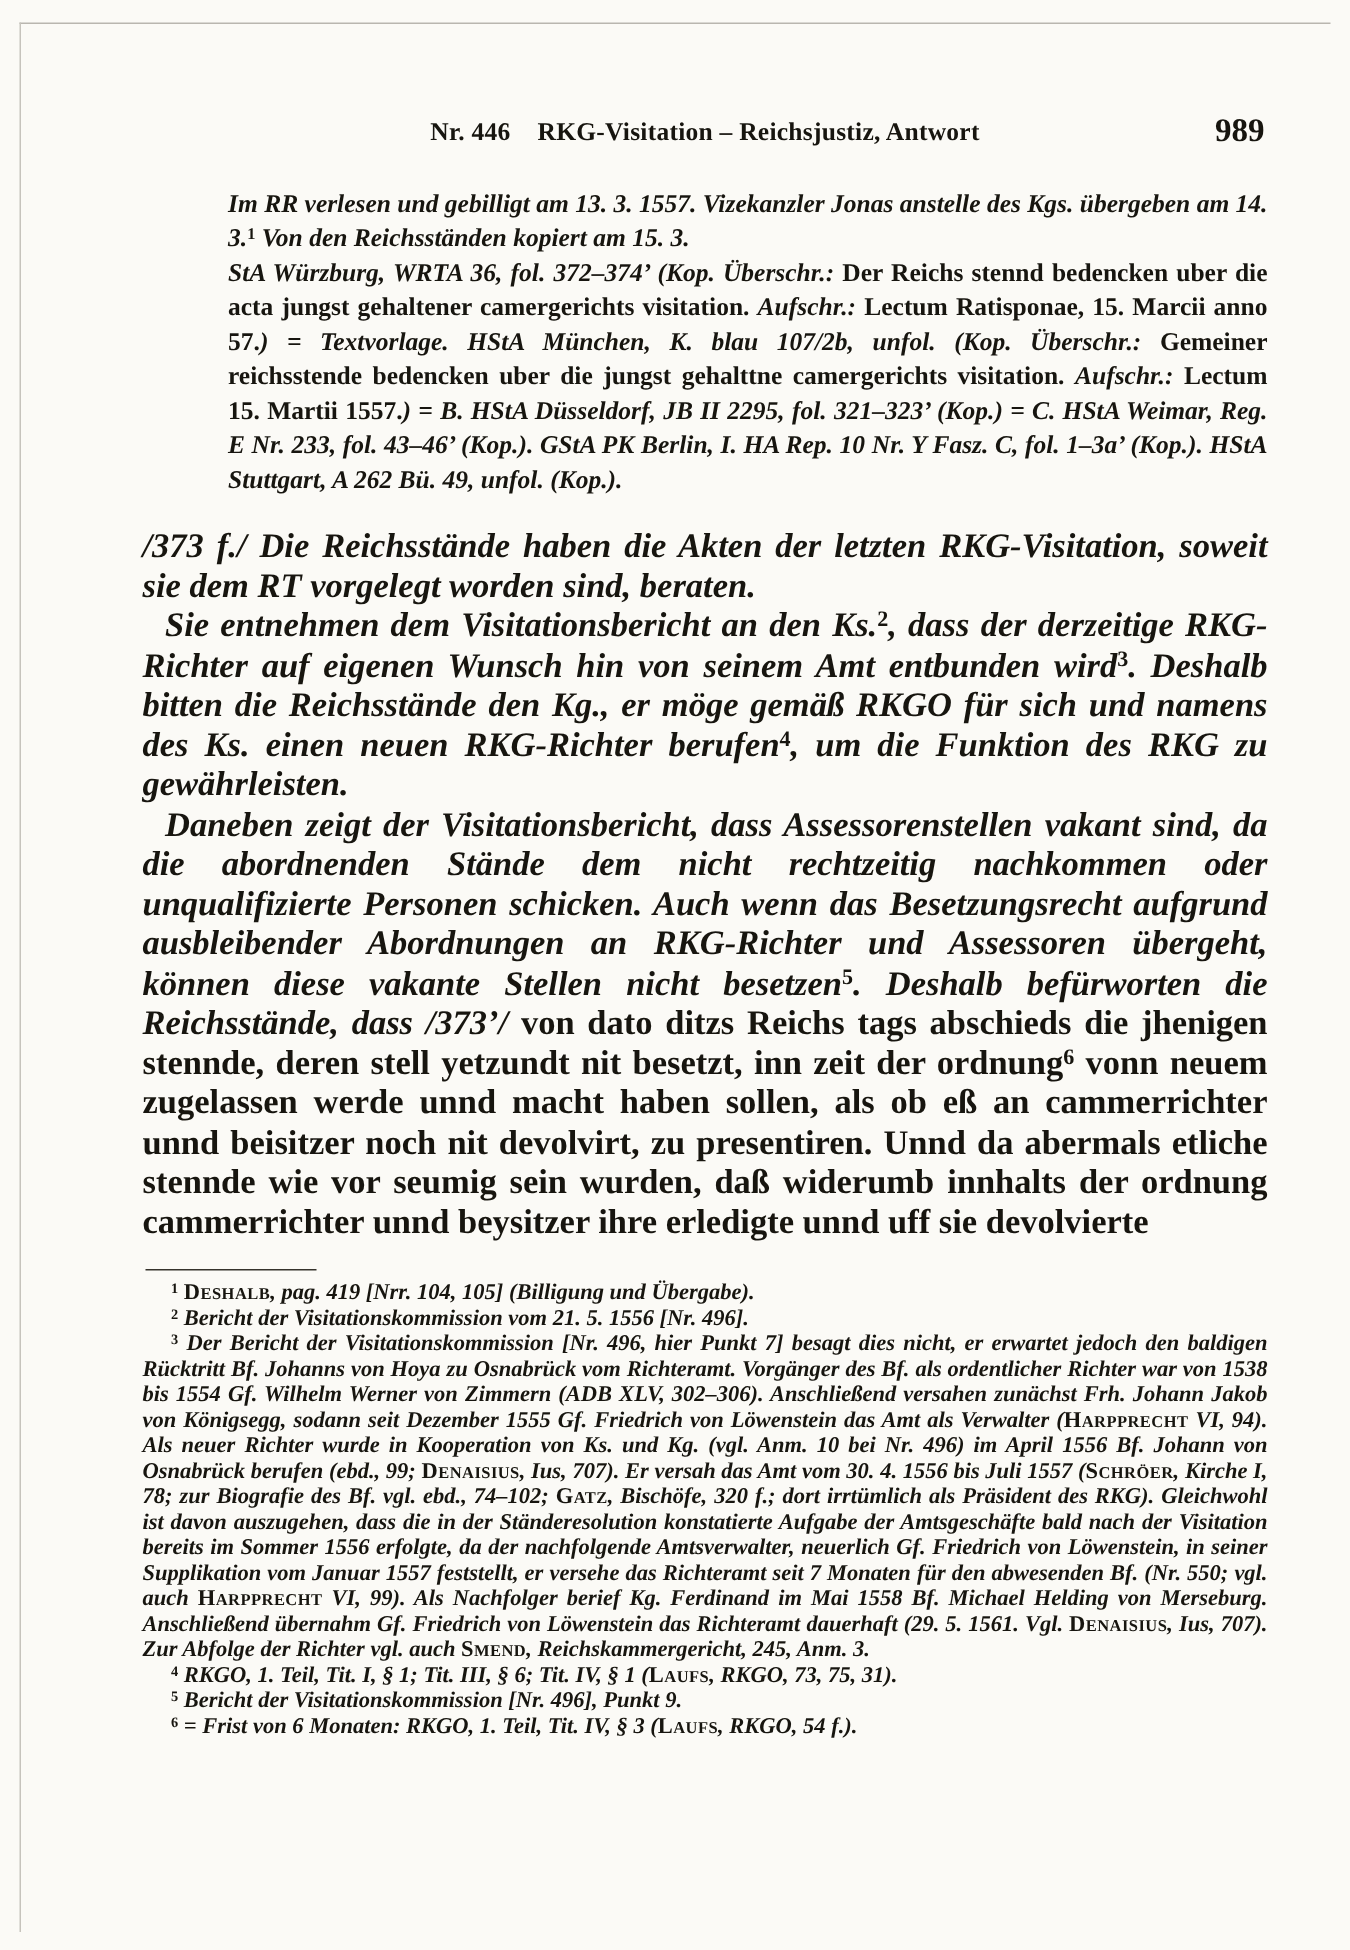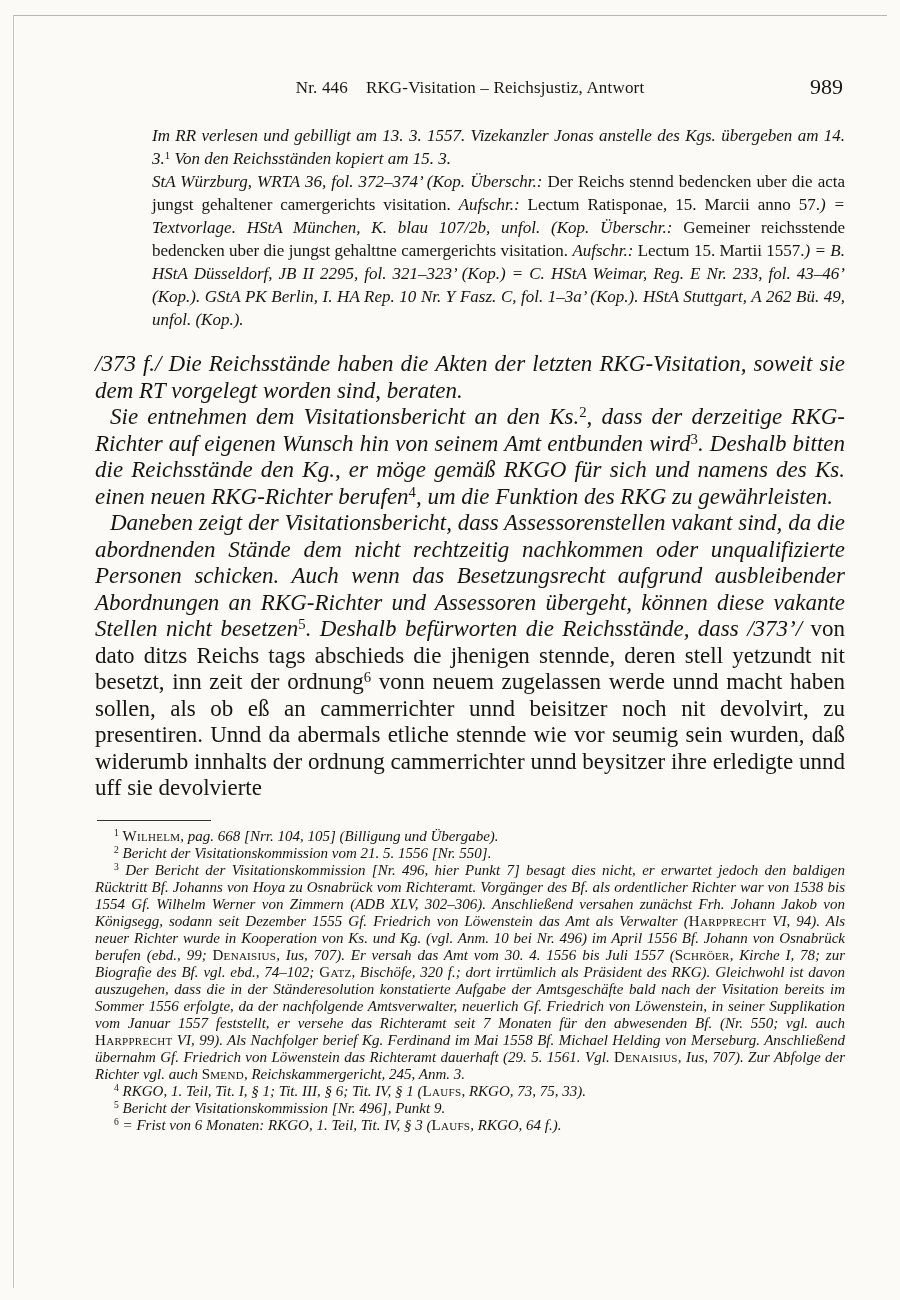--- a/index.html
+++ b/index.html
@@ -17,21 +17,21 @@
   .scan-edge-top {
     position: absolute; top: 15px; left: 13px; right: 13px; height: 1px;
     background: #b9b6af;
   }
   .scan-edge-left {
     position: absolute; top: 15px; left: 13px; width: 1px; bottom: 12px;
     background: #c6c3bc;
   }
   .content {
     position: absolute;
-    left: 95px; right: 55px; top: 78px;
+    left: 95px; right: 55px; top: 78px; font-weight: bold;
   }
   
   .header { position: relative; height: 26px; margin-bottom: 20px; }
   .running-head {
     text-align: center;
     font-size: 17px;
     letter-spacing: 0.01em;
   }
   .doc-nr { margin-right: 18px; }
   .page-number {
@@ -103,22 +103,22 @@
     </div>
 
     <div class="body-text">
       <p class="body-para"><span class="run-i">/373 f./ Die Reichsstände haben die Akten der letzten RKG-Visitation, soweit sie dem RT vorgelegt worden sind, beraten.</span></p>
       <p class="body-para indented"><span class="run-i">Sie entnehmen dem Visitationsbericht an den Ks.</span><span class="run-s">2</span><span class="run-i">, dass der derzeitige RKG-Richter auf eigenen Wunsch hin von seinem Amt entbunden wird</span><span class="run-s">3</span><span class="run-i">. Deshalb bitten die Reichsstände den Kg., er möge gemäß RKGO für sich und namens des Ks. einen neuen RKG-Richter berufen</span><span class="run-s">4</span><span class="run-i">, um die Funktion des RKG zu gewährleisten.</span></p>
       <p class="body-para indented"><span class="run-i">Daneben zeigt der Visitationsbericht, dass Assessorenstellen vakant sind, da die abordnenden Stände dem nicht rechtzeitig nachkommen oder unqualifizierte Personen schicken. Auch wenn das Besetzungsrecht aufgrund ausbleibender Abordnungen an RKG-Richter und Assessoren übergeht, können diese vakante Stellen nicht besetzen</span><span class="run-s">5</span><span class="run-i">. Deshalb befürworten die Reichsstände, dass /373’/ </span><span class="run-r">von dato ditzs Reichs tags abschieds die jhenigen stennde, deren stell yetzundt nit besetzt, inn zeit der ordnung</span><span class="run-s">6</span><span class="run-r"> vonn neuem zugelassen werde unnd macht haben sollen, als ob eß an cammerrichter unnd beisitzer noch nit devolvirt, zu presentiren. Unnd da abermals etliche stennde wie vor seumig sein wurden, daß widerumb innhalts der ordnung cammerrichter unnd beysitzer ihre erledigte unnd uff sie devolvierte</span></p>
     </div>
 
     <div class="footnotes">
       <div class="fn-rule"></div>
-      <p class="footnote"><span class="run-s">1</span><span class="run-i"> </span><span class="run-c">Wilhelm</span><span class="run-i">, pag. 668 [Nrr. 104, 105] (Billigung und Übergabe).</span></p>
-      <p class="footnote"><span class="run-s">2</span><span class="run-i"> Bericht der Visitationskommission vom 21. 5. 1556 [Nr. 550].</span></p>
+      <p class="footnote"><span class="run-s">1</span><span class="run-i"> </span><span class="run-c">Deshalb</span><span class="run-i">, pag. 419 [Nrr. 104, 105] (Billigung und Übergabe).</span></p>
+      <p class="footnote"><span class="run-s">2</span><span class="run-i"> Bericht der Visitationskommission vom 21. 5. 1556 [Nr. 496].</span></p>
       <p class="footnote"><span class="run-s">3</span><span class="run-i"> Der Bericht der Visitationskommission [Nr. 496, hier Punkt 7] besagt dies nicht, er erwartet jedoch den baldigen Rücktritt Bf. Johanns von Hoya zu Osnabrück vom Richteramt. Vorgänger des Bf. als ordentlicher Richter war von 1538 bis 1554 Gf. Wilhelm Werner von Zimmern (ADB XLV, 302–306). Anschließend versahen zunächst Frh. Johann Jakob von Königsegg, sodann seit Dezember 1555 Gf. Friedrich von Löwenstein das Amt als Verwalter (</span><span class="run-c">Harpprecht</span><span class="run-i"> VI, 94). Als neuer Richter wurde in Kooperation von Ks. und Kg. (vgl. Anm. 10 bei Nr. 496) im April 1556 Bf. Johann von Osnabrück berufen (ebd., 99; </span><span class="run-c">Denaisius</span><span class="run-i">, Ius, 707). Er versah das Amt vom 30. 4. 1556 bis Juli 1557 (</span><span class="run-c">Schröer</span><span class="run-i">, Kirche I, 78; zur Biografie des Bf. vgl. ebd., 74–102; </span><span class="run-c">Gatz</span><span class="run-i">, Bischöfe, 320 f.; dort irrtümlich als Präsident des RKG). Gleichwohl ist davon auszugehen, dass die in der Ständeresolution konstatierte Aufgabe der Amtsgeschäfte bald nach der Visitation bereits im Sommer 1556 erfolgte, da der nachfolgende Amtsverwalter, neuerlich Gf. Friedrich von Löwenstein, in seiner Supplikation vom Januar 1557 feststellt, er versehe das Richteramt seit 7 Monaten für den abwesenden Bf. (Nr. 550; vgl. auch </span><span class="run-c">Harpprecht</span><span class="run-i"> VI, 99). Als Nachfolger berief Kg. Ferdinand im Mai 1558 Bf. Michael Helding von Merseburg. Anschließend übernahm Gf. Friedrich von Löwenstein das Richteramt dauerhaft (29. 5. 1561. Vgl. </span><span class="run-c">Denaisius</span><span class="run-i">, Ius, 707). Zur Abfolge der Richter vgl. auch </span><span class="run-c">Smend</span><span class="run-i">, Reichskammergericht, 245, Anm. 3.</span></p>
-      <p class="footnote"><span class="run-s">4</span><span class="run-i"> RKGO, 1. Teil, Tit. I, § 1; Tit. III, § 6; Tit. IV, § 1 (</span><span class="run-c">Laufs</span><span class="run-i">, RKGO, 73, 75, 33).</span></p>
+      <p class="footnote"><span class="run-s">4</span><span class="run-i"> RKGO, 1. Teil, Tit. I, § 1; Tit. III, § 6; Tit. IV, § 1 (</span><span class="run-c">Laufs</span><span class="run-i">, RKGO, 73, 75, 31).</span></p>
       <p class="footnote"><span class="run-s">5</span><span class="run-i"> Bericht der Visitationskommission [Nr. 496], Punkt 9.</span></p>
-      <p class="footnote"><span class="run-s">6</span><span class="run-i"> = Frist von 6 Monaten: RKGO, 1. Teil, Tit. IV, § 3 (</span><span class="run-c">Laufs</span><span class="run-i">, RKGO, 64 f.).</span></p>
+      <p class="footnote"><span class="run-s">6</span><span class="run-i"> = Frist von 6 Monaten: RKGO, 1. Teil, Tit. IV, § 3 (</span><span class="run-c">Laufs</span><span class="run-i">, RKGO, 54 f.).</span></p>
     </div>
 
   </div>
 </div>
 
 </body></html>

